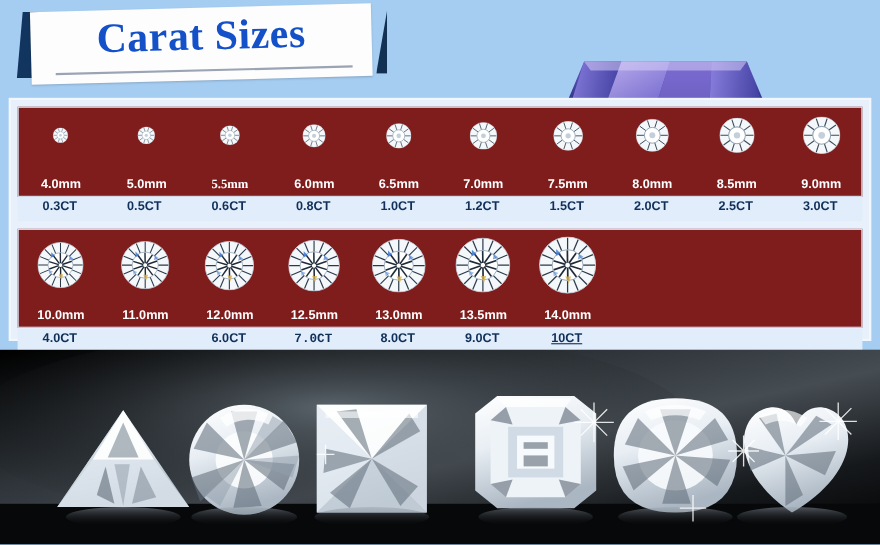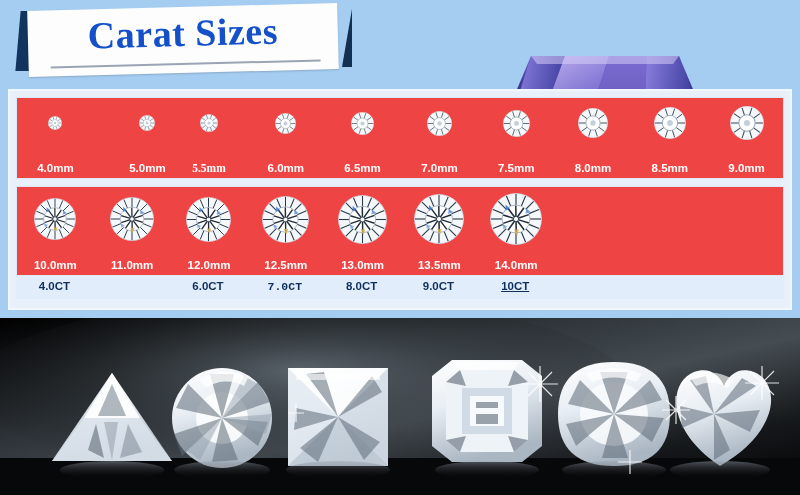--- a/index.html
+++ b/index.html
@@ -65,21 +65,21 @@
   
   .chart{
     position:absolute;left:8px;top:89px;width:784px;height:221px;
     background:#e7f0fb;
     border:2px solid #f2f7fd;
     box-sizing:border-box;
     padding:6px 6px;
   }
   .band{
     position:relative;
-    background:#ef4444;
+    background:#7f1d1d;
     border:1px solid #dbe8f7;
     box-sizing:border-box;
   }
   .band-1{height:82px;}
   .band-2{height:90px;margin-top:7px;text-decoration:underline;}
 
   .ct-row{
     position:relative;height:22px;background:#e2edfb;
   }
   .ct-row-1{margin-top:0;}
@@ -173,21 +173,21 @@
               <line x1="30.6" y1="35.9" x2="12.0" y2="22.4" stroke="#3a4855" stroke-width="3"></line>
               <line x1="42.6" y1="27.2" x2="35.5" y2="5.3" stroke="#3a4855" stroke-width="3"></line>
               <line x1="57.4" y1="27.2" x2="64.5" y2="5.3" stroke="#3a4855" stroke-width="3"></line>
               <line x1="69.4" y1="35.9" x2="88.0" y2="22.4" stroke="#3a4855" stroke-width="3"></line>
               <circle cx="50" cy="50" r="24" fill="none" stroke="#94a4b4" stroke-width="3"></circle>
               <circle cx="50" cy="50" r="9" fill="#c3d0dc"></circle>
             </svg>
           </div>
           <div class="mm-label" style="bottom: 4px;">4.0mm</div>
         </div>
-        <div class="cell" style="left: 92px; width: 76.8px;">
+        <div class="cell" style="left: 78px; width: 76.8px;">
           <div class="gem-wrap" style="top: 8px; height: 34px;">
             <svg width="16" height="16" viewBox="0 0 100 100" class="gem">
               <circle cx="50" cy="50" r="49" fill="#f4f8fb"></circle>
               <circle cx="50" cy="50" r="49" fill="none" stroke="#c9d6e2" stroke-width="1.5"></circle>
               <circle cx="50" cy="50" r="27" fill="#ffffff"></circle>
               <line x1="74.0" y1="50.0" x2="97.0" y2="50.0" stroke="#3a4855" stroke-width="3"></line>
               <line x1="69.4" y1="64.1" x2="88.0" y2="77.6" stroke="#3a4855" stroke-width="3"></line>
               <line x1="57.4" y1="72.8" x2="64.5" y2="94.7" stroke="#3a4855" stroke-width="3"></line>
               <line x1="42.6" y1="72.8" x2="35.5" y2="94.7" stroke="#3a4855" stroke-width="3"></line>
               <line x1="30.6" y1="64.1" x2="12.0" y2="77.6" stroke="#3a4855" stroke-width="3"></line>
@@ -371,20 +371,32 @@
               <line x1="30.6" y1="35.9" x2="12.0" y2="22.4" stroke="#3a4855" stroke-width="3"></line>
               <line x1="42.6" y1="27.2" x2="35.5" y2="5.3" stroke="#3a4855" stroke-width="3"></line>
               <line x1="57.4" y1="27.2" x2="64.5" y2="5.3" stroke="#3a4855" stroke-width="3"></line>
               <line x1="69.4" y1="35.9" x2="88.0" y2="22.4" stroke="#3a4855" stroke-width="3"></line>
               <circle cx="50" cy="50" r="24" fill="none" stroke="#94a4b4" stroke-width="3"></circle>
               <circle cx="50" cy="50" r="9" fill="#c3d0dc"></circle>
             </svg>
           </div>
           <div class="mm-label" style="bottom: 4px;">9.0mm</div>
         </div>
+      </div>
+    <div class="ct-row ct-row-1" id="ctrow1">
+        <div class="ct-label" style="left: 0px; width: 76.8px;">0.3CT</div>
+        <div class="ct-label" style="left: 76.8px; width: 76.8px;">0.5CT</div>
+        <div class="ct-label" style="left: 153.6px; width: 76.8px;">0.6CT</div>
+        <div class="ct-label" style="left: 230.4px; width: 76.8px;">0.8CT</div>
+        <div class="ct-label" style="left: 307.2px; width: 76.8px;">1.0CT</div>
+        <div class="ct-label" style="left: 384px; width: 76.8px;">1.2CT</div>
+        <div class="ct-label" style="left: 460.8px; width: 76.8px;">1.5CT</div>
+        <div class="ct-label" style="left: 537.6px; width: 76.8px;">2.0CT</div>
+        <div class="ct-label" style="left: 614.4px; width: 76.8px;">2.5CT</div>
+        <div class="ct-label" style="left: 691.2px; width: 76.8px;">3.0CT</div>
       </div>
 
     <div class="band band-2" id="band2">
         <div class="cell" style="left: 0px; width: 76.8px;">
           <div class="gem-wrap" style="top: 6px; height: 52px;">
             <svg width="42" height="42" viewBox="0 0 100 100" class="gem">
               <circle cx="50" cy="50" r="49" fill="#f4f8fb"></circle>
               <circle cx="50" cy="50" r="49" fill="none" stroke="#c9d6e2" stroke-width="1.5"></circle>
               <circle cx="50" cy="50" r="27" fill="#ffffff"></circle>
               <line x1="77.0" y1="50.0" x2="98.0" y2="50.0" stroke="#2b3948" stroke-width="2.2"></line>

